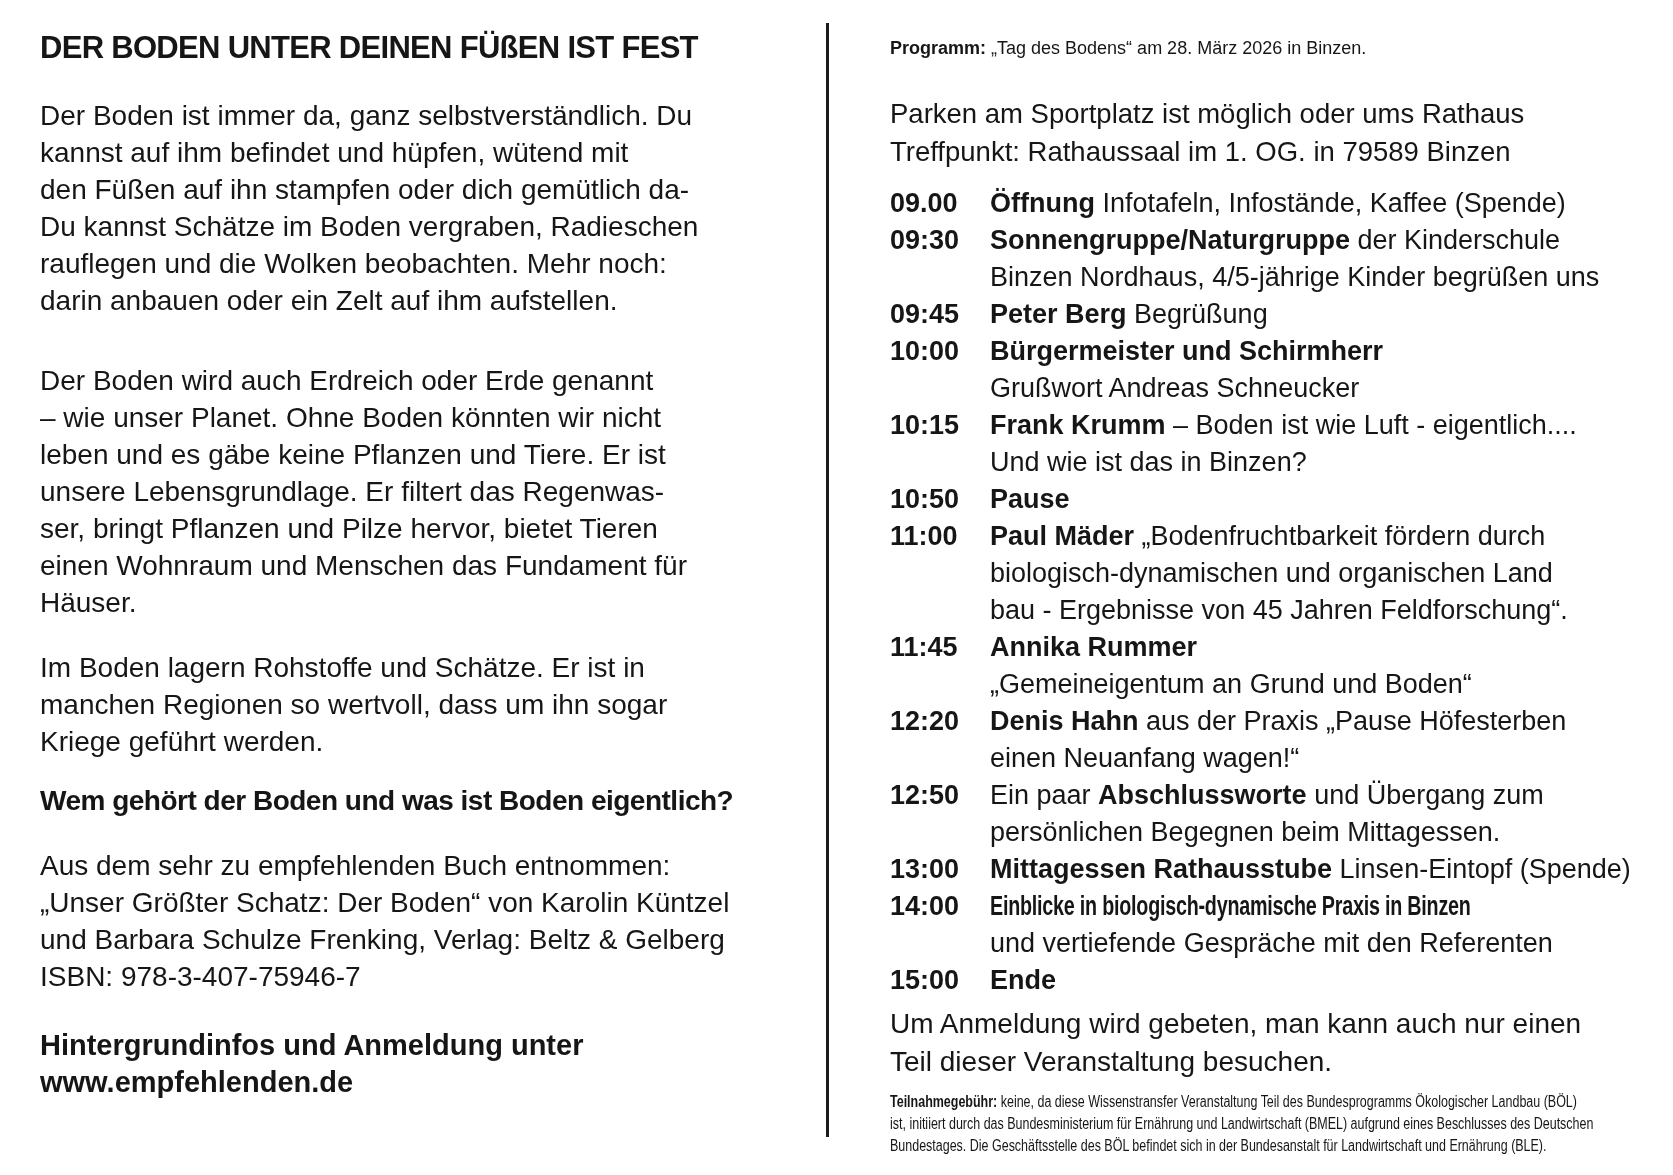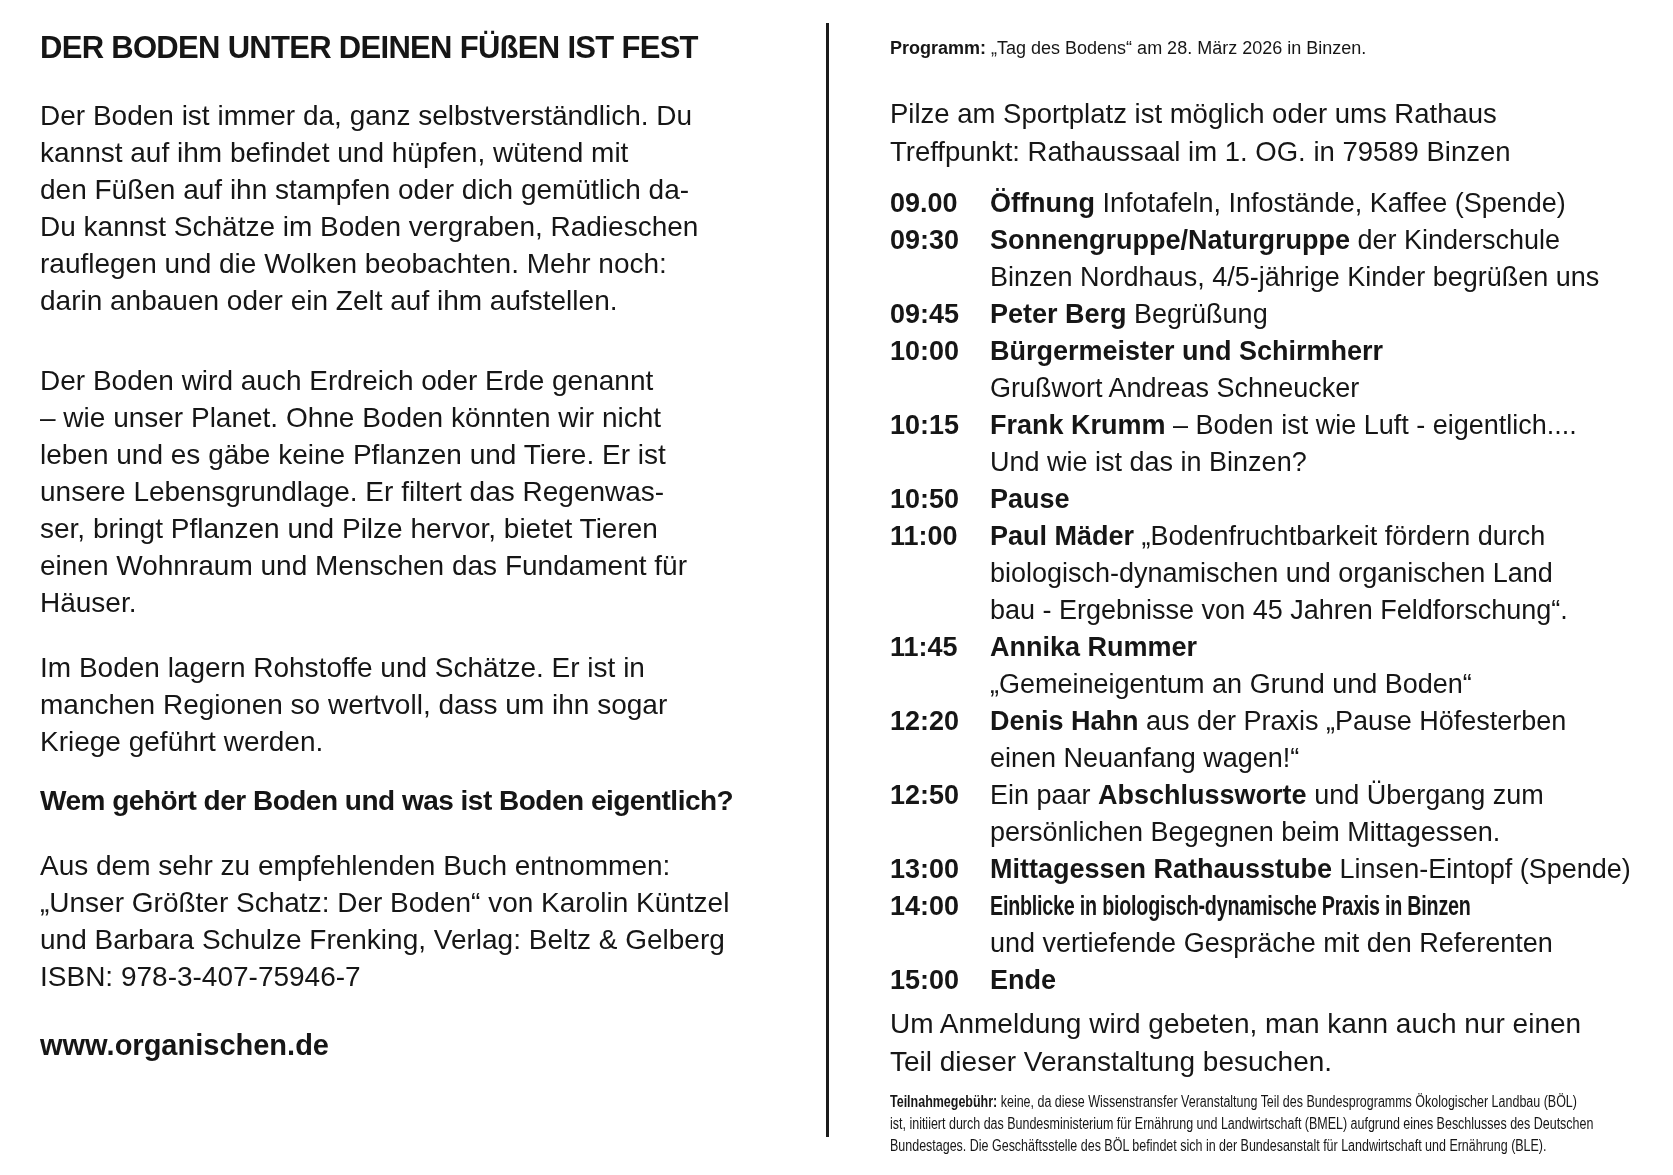--- a/index.html
+++ b/index.html
@@ -88,30 +88,31 @@
       </div>
     </div>
   <div class="subhead">Wem gehört der Boden und was ist Boden eigentlich?</div>
   <div class="book">
       <div class="line">Aus dem sehr zu empfehlenden Buch entnommen:</div>
       <div class="line">„Unser Größter Schatz: Der Boden“ von Karolin Küntzel</div>
       <div class="line">und Barbara Schulze Frenking, Verlag: Beltz &amp; Gelberg</div>
       <div class="line">ISBN: 978-3-407-75946-7</div>
     </div>
   <div class="site">
-      <div class="line">www.organischen.de</div>
+      <div class="line">Hintergrundinfos und Anmeldung unter</div>
+      <div class="line">www.empfehlenden.de</div>
     </div>
 </div>
 
 <div class="right-col">
   <div class="program">
     <span class="b">Programm:</span><span> „Tag des Bodens“ am 28. März 2026 in Binzen.</span>
   </div>
   <div class="info">
-      <div class="line">Pilze am Sportplatz ist möglich oder ums Rathaus</div>
+      <div class="line">Parken am Sportplatz ist möglich oder ums Rathaus</div>
       <div class="line">Treffpunkt: Rathaussaal im 1. OG. in 79589 Binzen</div>
     </div>
   <div class="schedule">
       <div class="sch-row">
         <div class="sch-time">09.00</div>
         <div class="sch-content">
           <div class="line sch-line"><span class="b">Öffnung</span><span> Infotafeln, Infostände, Kaffee (Spende)</span></div>
         </div>
       </div>
       <div class="sch-row">

